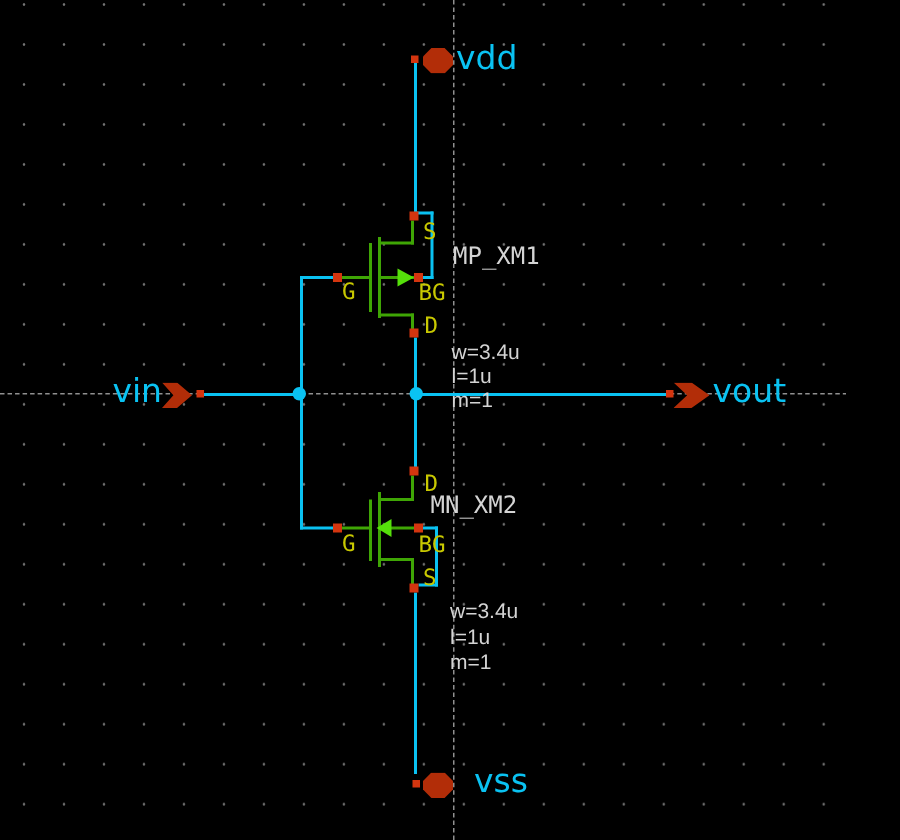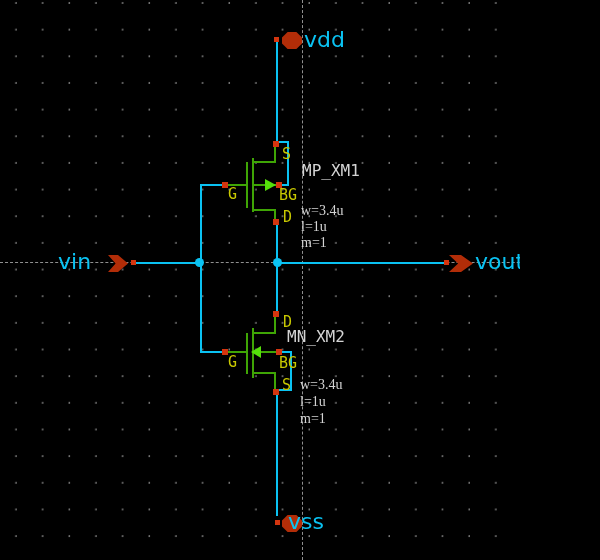--- a/index.html
+++ b/index.html
@@ -13,38 +13,39 @@
     --txt:#d4d4d4;
     --dash:#909090;
   }
   html,body{margin:0;padding:0;background:#000;}
   .canvas{
     position:relative;width:520px;height:560px;overflow:hidden;
     background-color:var(--bg);
     background-image:radial-gradient(circle at 16px 3px,#777 0.6px,transparent 1.1px);
     background-size:26.67px 26.67px;
     font-family:"DejaVu Sans",sans-serif;
+    padding-left:44px;
   }
   .dash-h{position:absolute;left:0;top:262px;width:600px;height:0;border-top:1px dashed var(--dash);z-index:1;}
   .dash-v{position:absolute;left:302px;top:0;width:0;height:560px;border-left:1px dashed var(--dash);z-index:1;}
   .w{position:absolute;background:var(--wire);z-index:3;}
   .dot{position:absolute;width:9px;height:9px;border-radius:50%;background:var(--wire);z-index:4;}
   .sg{position:absolute;background:var(--sym);z-index:4;}
   .pad{position:absolute;width:6px;height:6px;background:var(--padred);z-index:5;}
   .pad5{position:absolute;width:5px;height:5px;background:var(--padred);z-index:5;}
   .tri-r{position:absolute;width:0;height:0;border-top:6px solid transparent;border-bottom:6px solid transparent;border-left:11px solid var(--arrowg);z-index:5;}
   .tri-l{position:absolute;width:0;height:0;border-top:6px solid transparent;border-bottom:6px solid transparent;border-right:10px solid var(--arrowg);z-index:5;}
   .oct{position:absolute;width:20px;height:17px;background:var(--pinred);z-index:5;
        clip-path:polygon(28% 0,72% 0,100% 33%,100% 67%,72% 100%,28% 100%,0 67%,0 33%);}
   .ioarrow{position:absolute;background:var(--pinred);z-index:5;
        clip-path:polygon(0 0,50% 0,100% 50%,50% 100%,0 100%,38% 50%);}
   .net{position:absolute;color:var(--wire);font-size:22px;line-height:22px;white-space:nowrap;z-index:6;}
   .pl{position:absolute;color:var(--yel);font-family:"DejaVu Sans Mono",monospace;font-size:15px;line-height:15px;white-space:nowrap;z-index:6;}
   .nm{position:absolute;color:var(--txt);font-family:"DejaVu Sans Mono",monospace;font-size:16px;line-height:16px;white-space:nowrap;z-index:6;}
-  .pr{position:absolute;color:var(--txt);font-family:Liberation Serif, serif;font-size:14px;white-space:nowrap;z-index:6;}
+  .pr{position:absolute;color:var(--txt);font-family:Liberation Sans, sans-serif;font-size:14px;white-space:nowrap;z-index:6;margin-top:23px;}
   .pr div{height:16px;line-height:16px;}
   .pr.nlh div{height:17px;line-height:17px;}
 </style>
 </head>
 <body>
 
 <div class="canvas">
 
   <div class="dash-h"></div>
   <div class="dash-v"></div>
@@ -69,25 +70,25 @@
 
   <div>
     <div class="oct" style="left:282px;top:32px"></div>
     <div class="pad5" style="left:274px;top:37px"></div>
     <div class="net" style="left:304px;top:29px">vdd</div>
   </div>
 
   <div>
     <div class="oct" style="left:282px;top:515px"></div>
     <div class="pad5" style="left:275px;top:520px"></div>
-    <div class="net" style="left:288px;top:511px">vss</div>
+    <div class="net" style="left:316px;top:511px">vss</div>
   </div>
 
   <div>
-    <div class="net" style="left:58px;top:251px;width:50px;">vin</div>
+    <div class="net" style="left:58px;top:251px;width:50px;text-align:right">vin</div>
     <div class="ioarrow" style="left:108px;top:255px;width:20px;height:17px"></div>
     <div class="pad5" style="left:131px;top:260px"></div>
   </div>
 
   <div>
     <div class="pad5" style="left:444px;top:260px"></div>
     <div class="ioarrow" style="left:449px;top:255px;width:24px;height:17px"></div>
     <div class="net" style="left:475px;top:251px">vout</div>
   </div>
 

